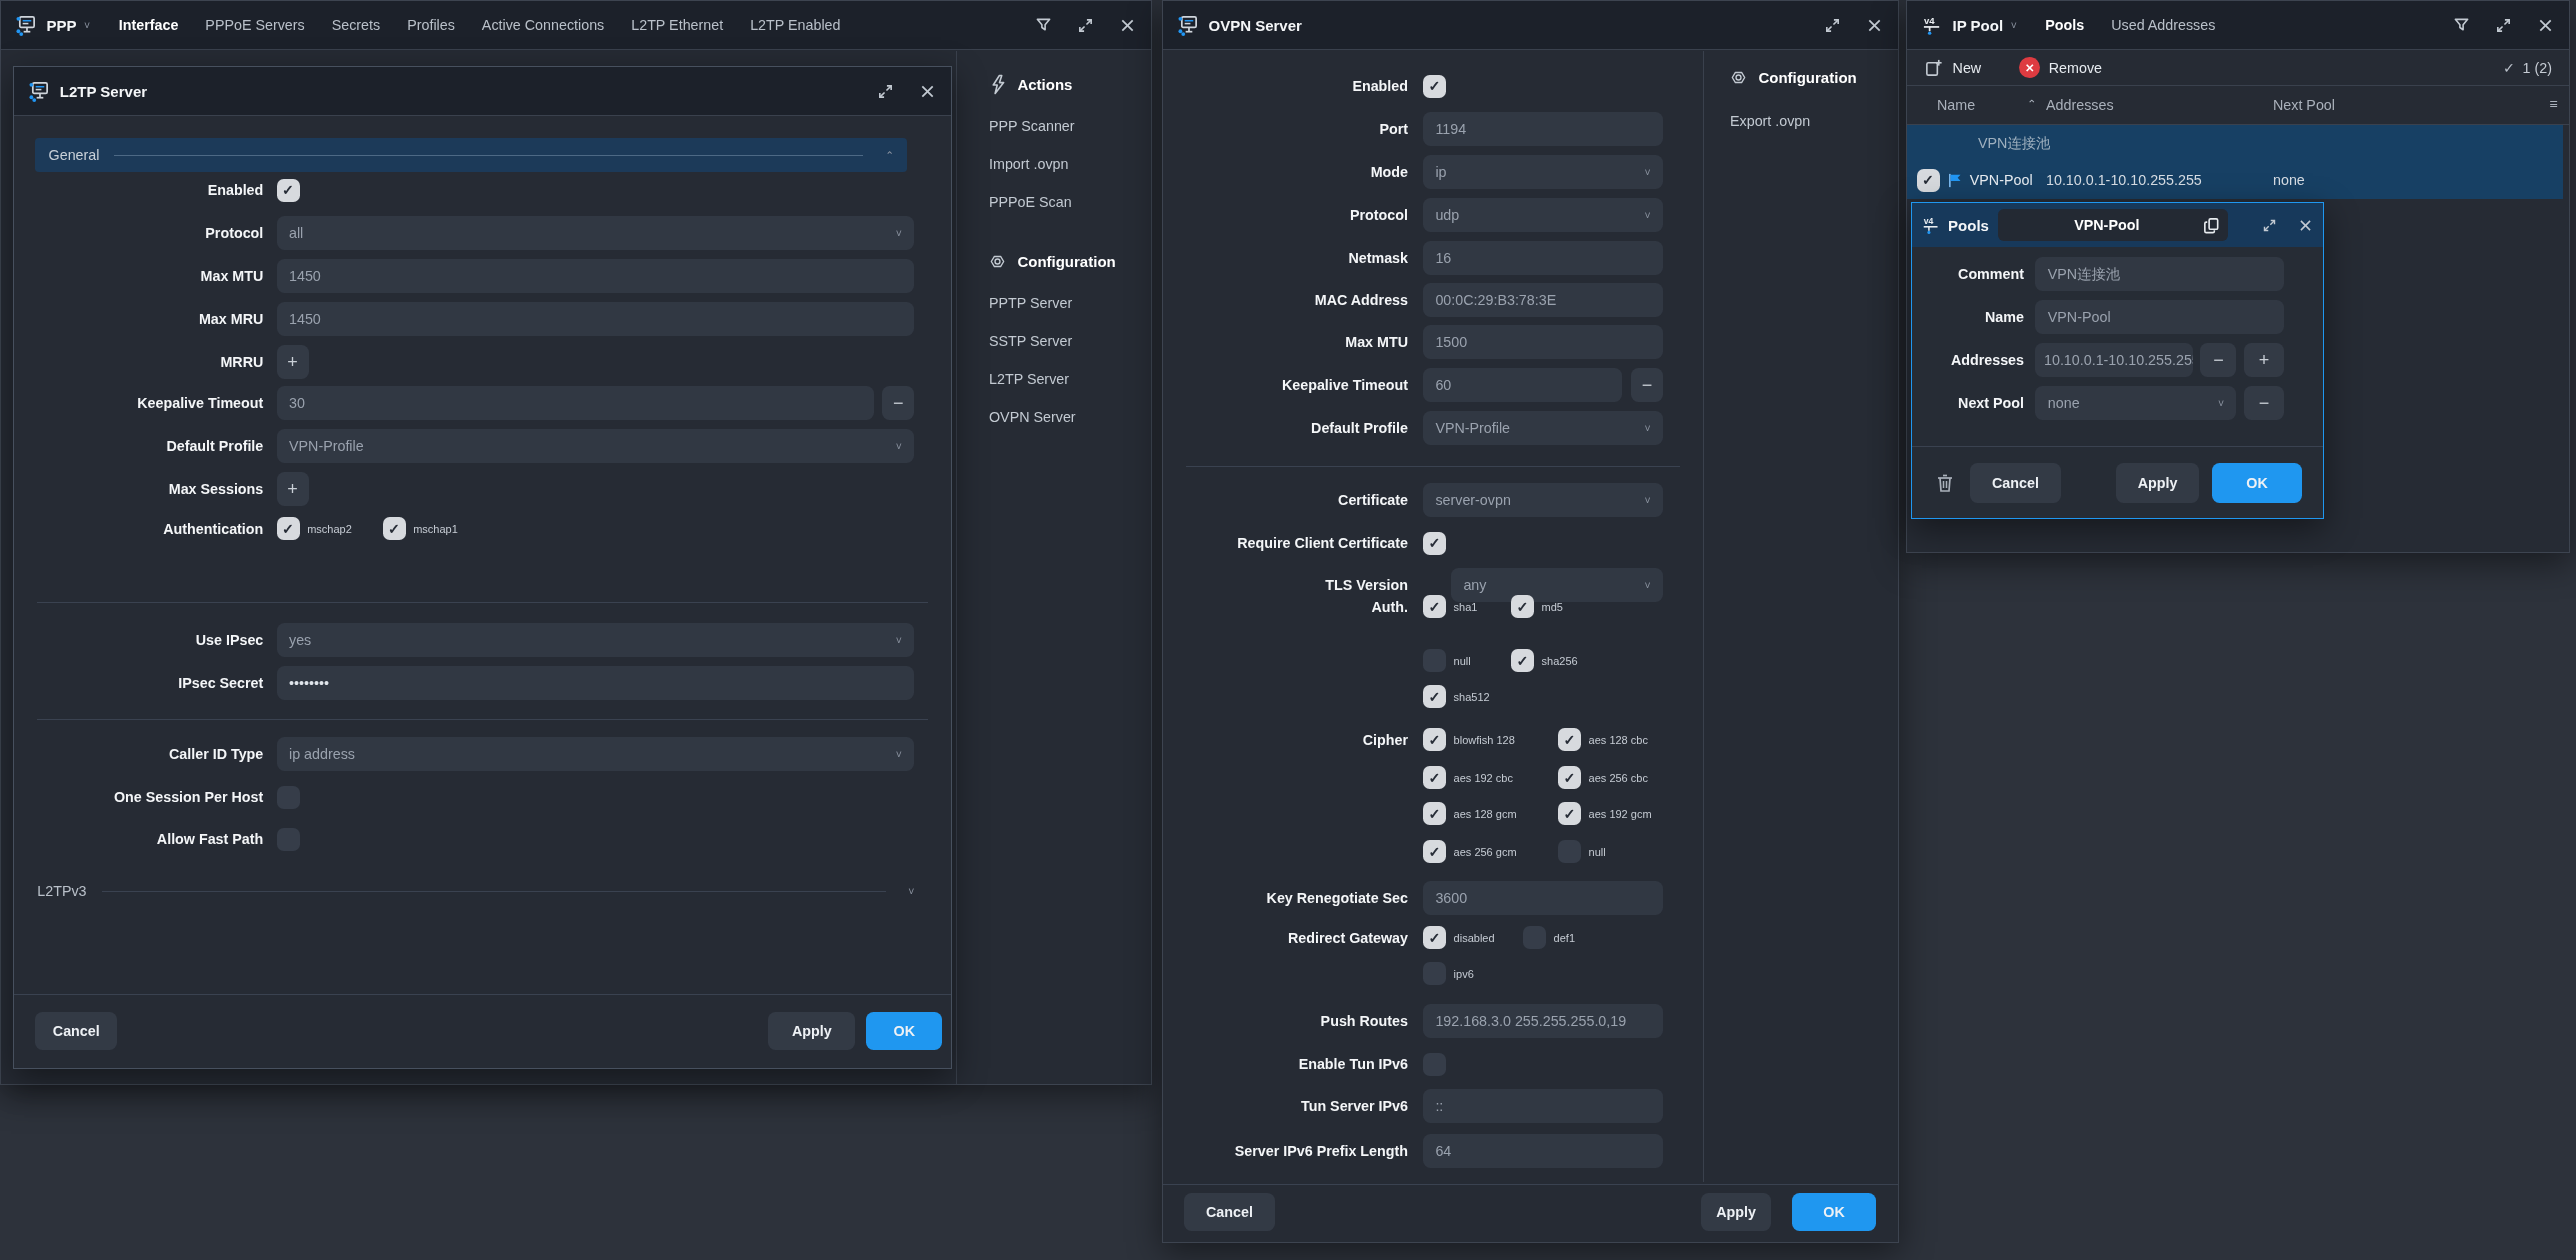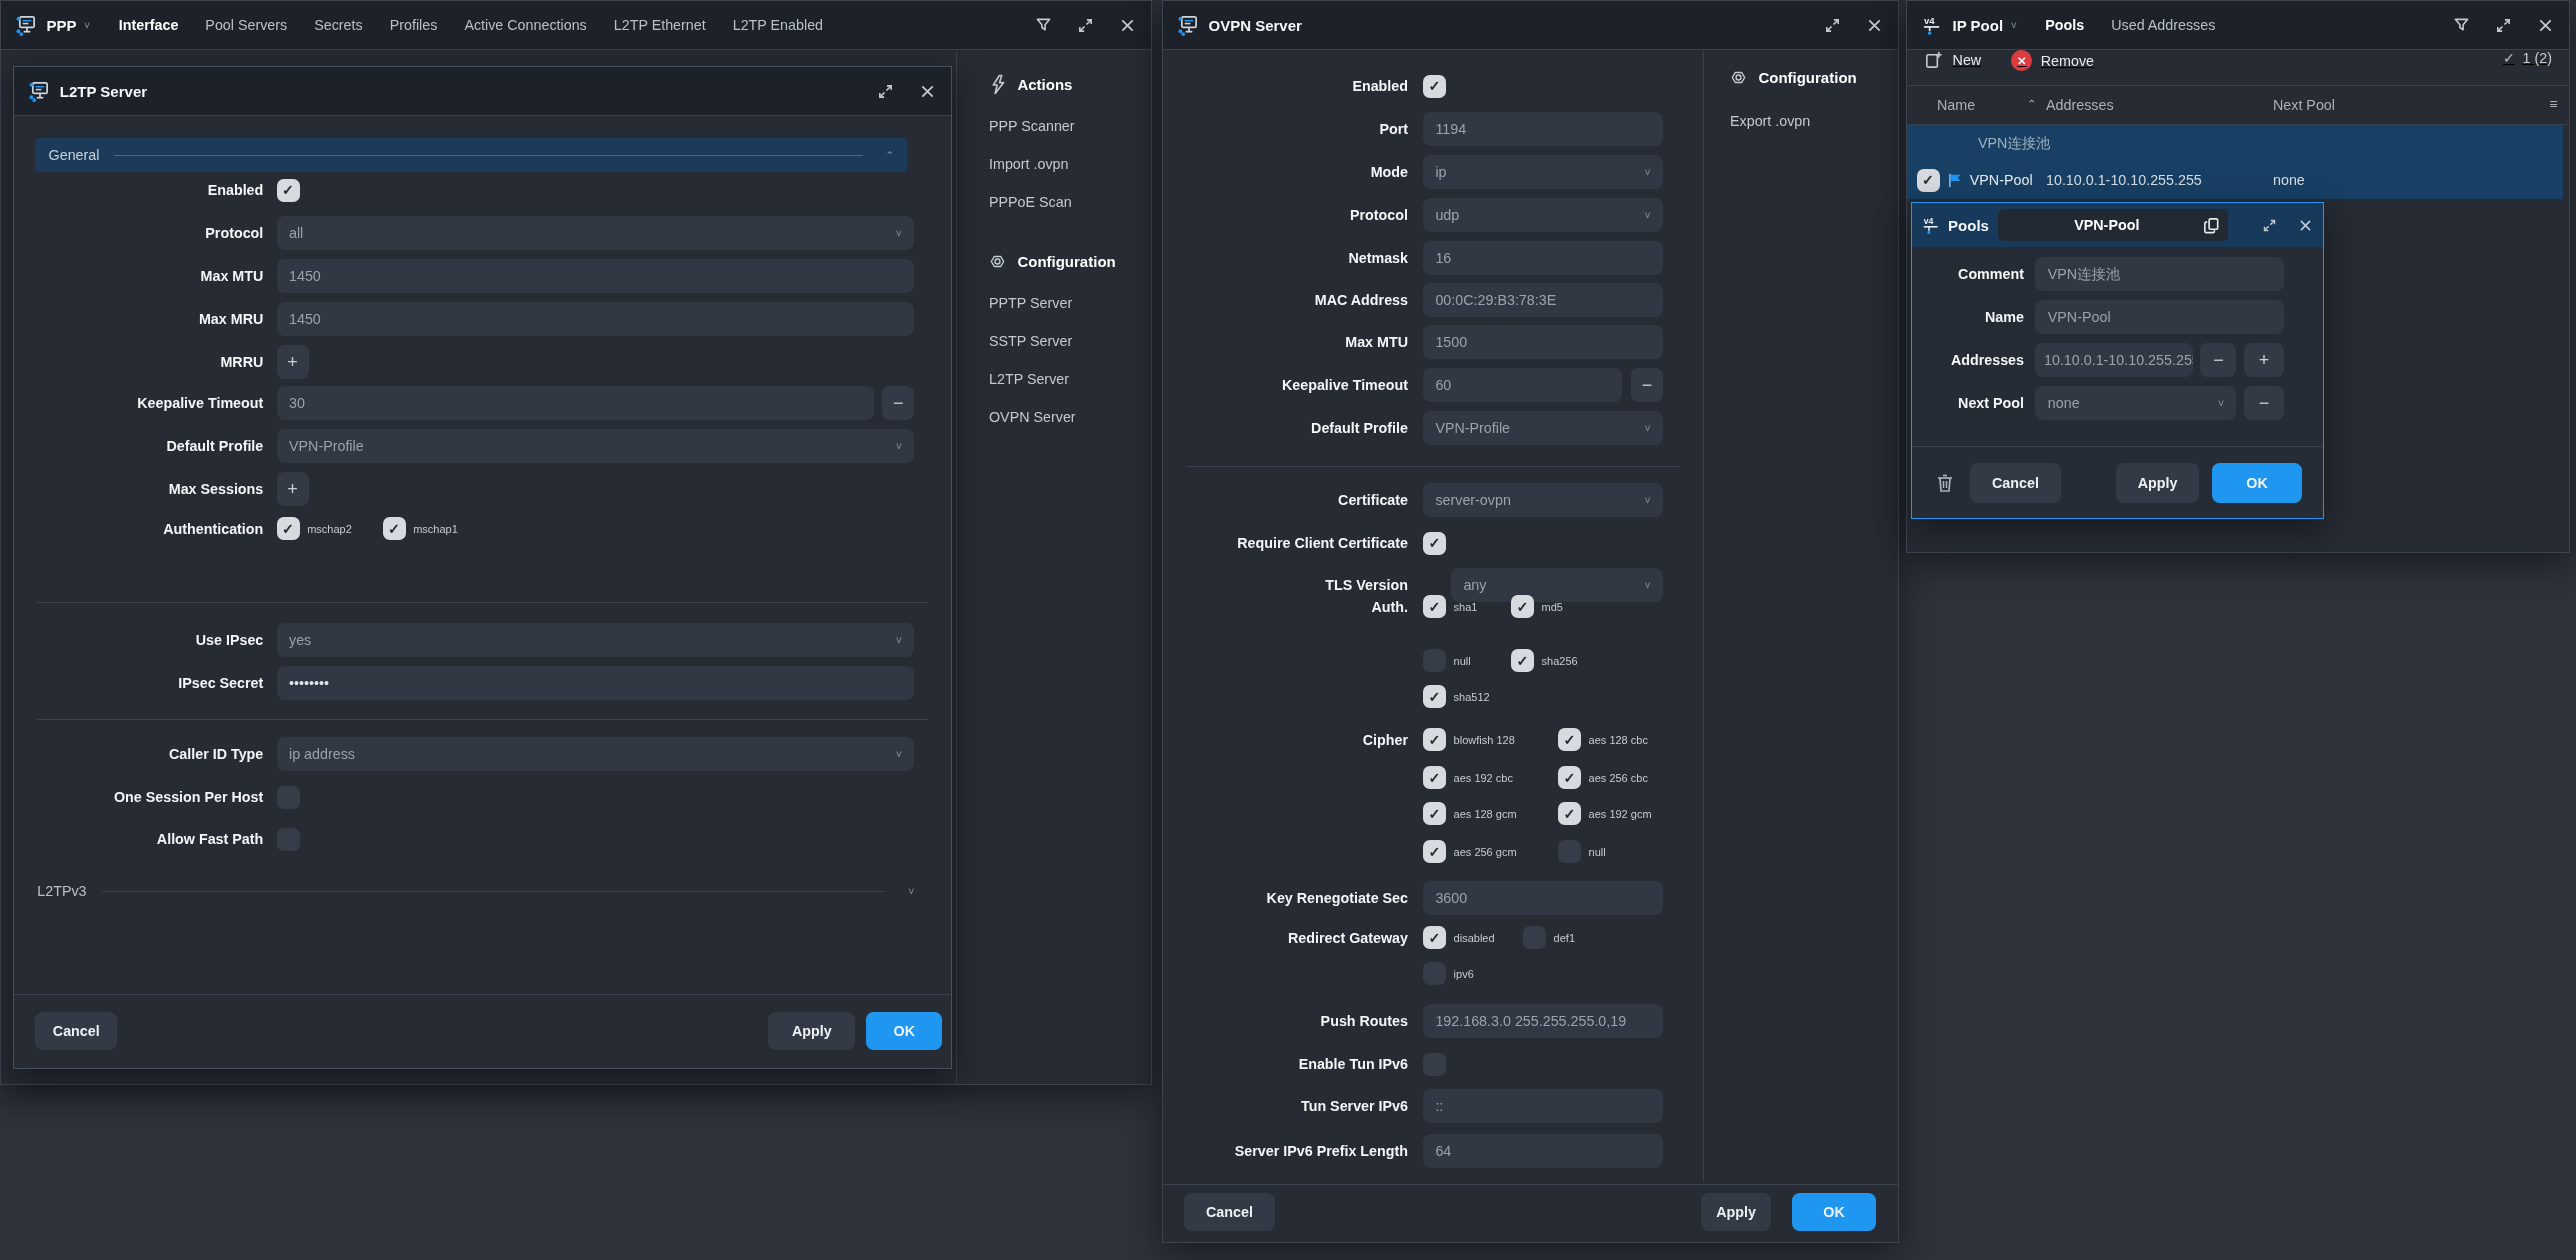--- a/index.html
+++ b/index.html
@@ -43,21 +43,21 @@
   .sectionbar .line { flex:1; height:1px; background:#4d6985; margin:0 15px; }
   .plainsection { position:absolute; display:flex; align-items:center; color:#b9c0c9; font-size:14.3px; }
   .plainsection .line { flex:1; height:1px; background:#3a4250; margin:0 15px; }
 
   
   .panel-h { display:flex; align-items:center; gap:11.4px; color:#ffffff; font-weight:bold; font-size:15px; }
   .panel-item { color:#c3cad2; font-size:14.3px; cursor:default; }
 
   
   .ipp-toolbar { position:absolute; left:0; right:0; top:49px; height:36px; border-bottom:1px solid #3a414d;
-                 display:flex; align-items:flex-start; padding:0 17px; gap:7px;text-decoration:underline; }
+                 display:flex; align-items:center; padding:0 17px; gap:15px; }
   .tool { display:flex; align-items:center; gap:8.6px; color:#e7ebf0; font-size:14.3px; }
   .colhdr { position:absolute; left:0; right:0; top:86px; height:38px; border-bottom:1px solid #3a414d;
             color:#aab1bb; font-size:14.3px; }
   .trow { position:absolute; left:0; right:5.7px; display:flex; align-items:center; color:#d7dde4; font-size:14.3px; }
   .trow.sel { background:#174064; }
 
   svg { display:block; }
 </style>
 </head>
 <body>
@@ -129,21 +129,21 @@
     <div class="titlebar">
       <span class="icn" style="width:21px;height:21px;">
           <svg width="21" height="21" viewBox="0 0 22 22">
             <use href="#i-computer"></use>
           </svg>
         </span>
       <span class="wtitle">PPP</span>
       <span class="chev">˅</span>
       <div class="tabs">
         <span class="tab active">Interface</span>
-        <span class="tab">Pool Servers</span>
+        <span class="tab">PPPoE Servers</span>
         <span class="tab">Secrets</span>
         <span class="tab">Profiles</span>
         <span class="tab">Active Connections</span>
         <span class="tab">L2TP Ethernet</span>
         <span class="tab">L2TP Enabled</span>
       </div>
       <div class="tb-icons">
         <span class="icn">
             <svg width="17" height="17" viewBox="0 0 18 18">
               <use href="#i-funnel"></use>

